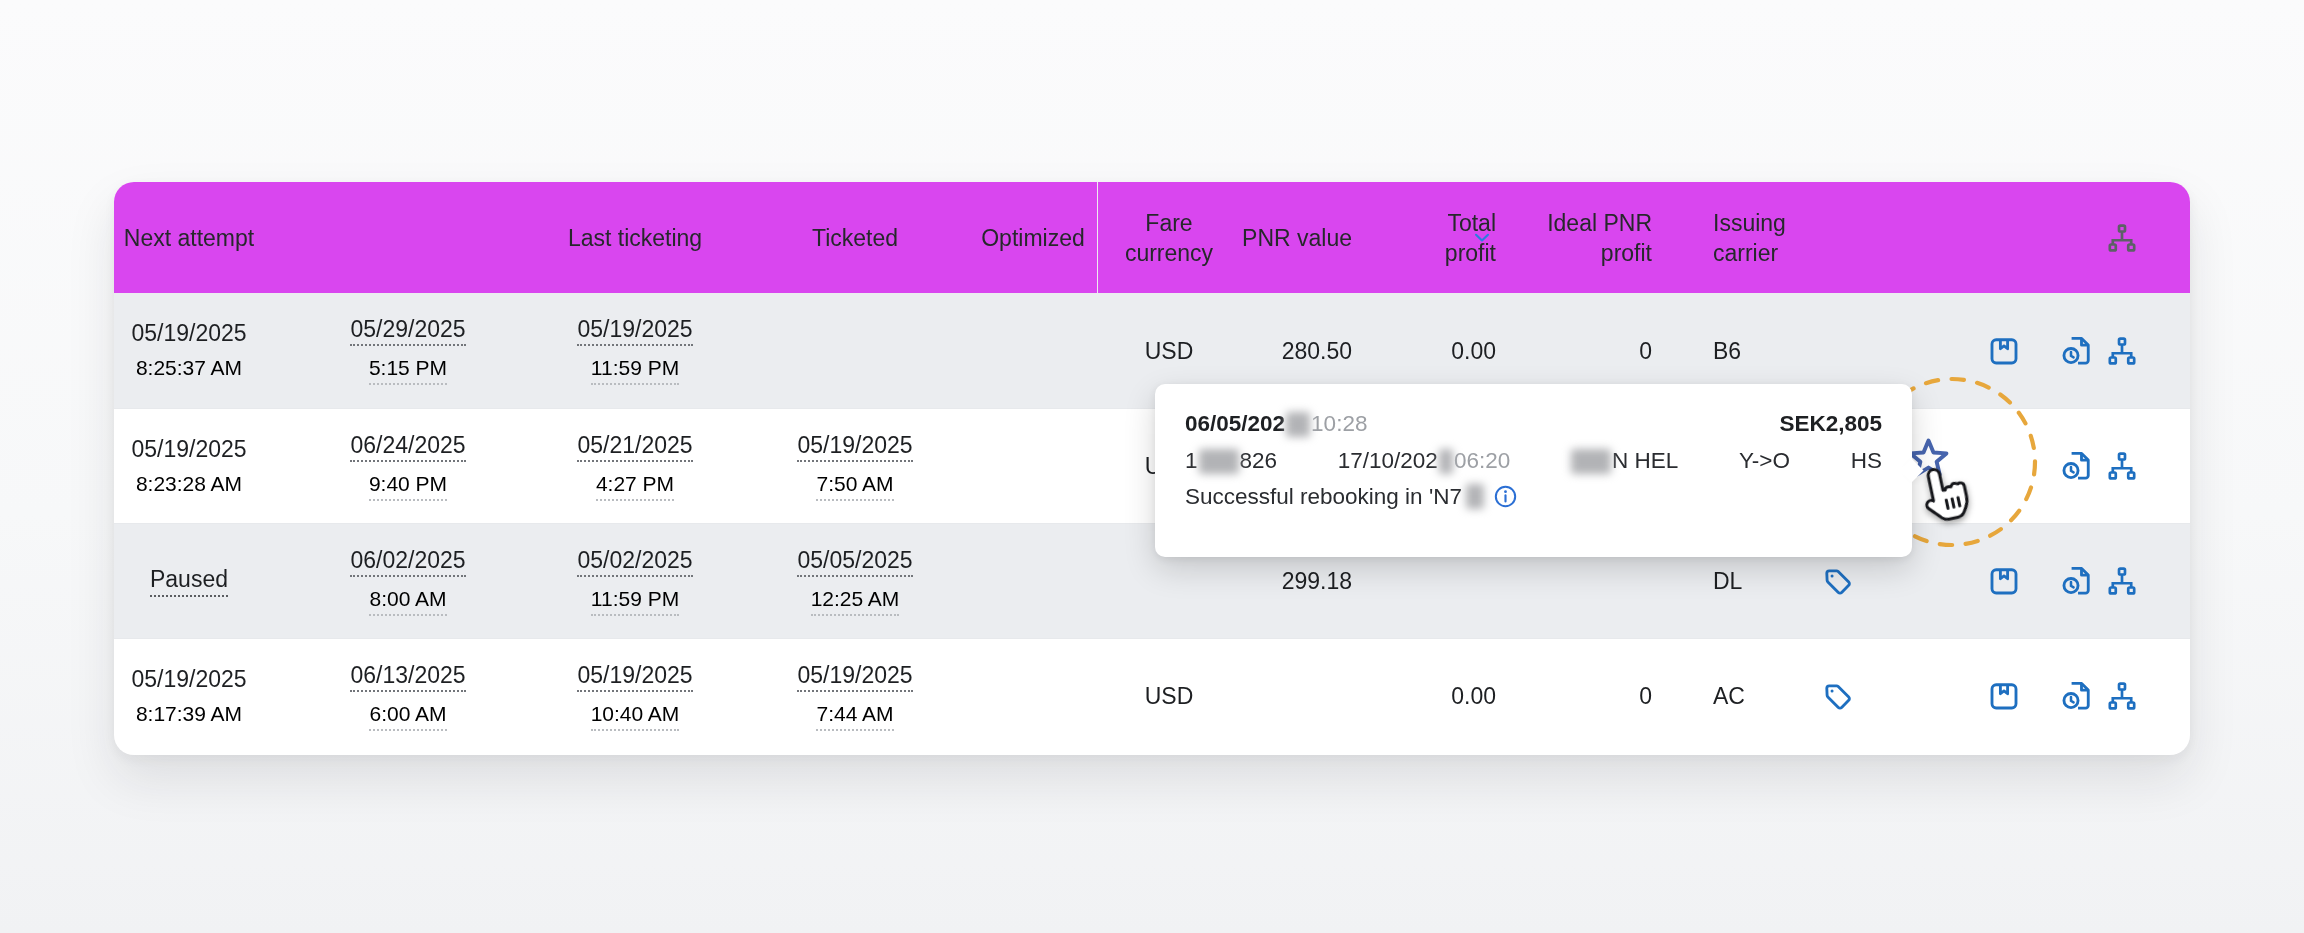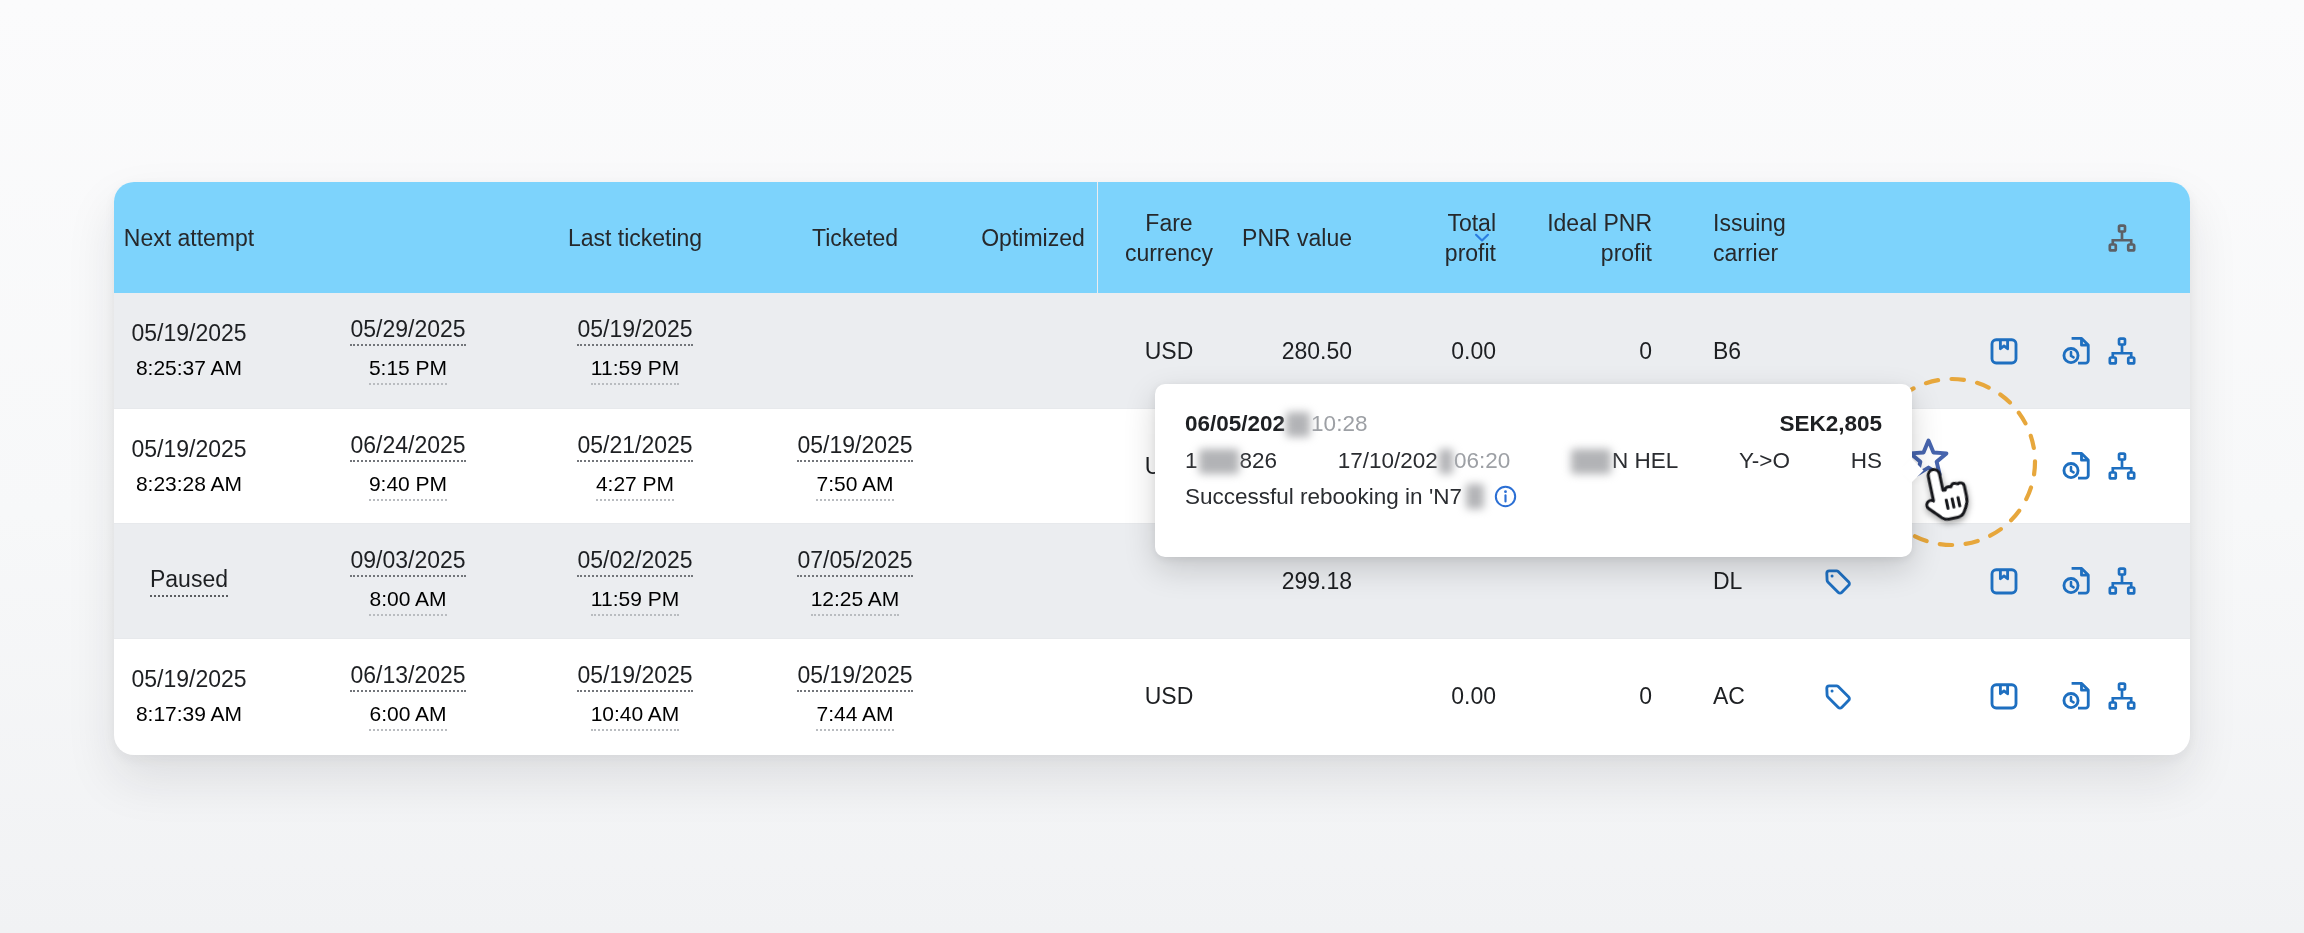--- a/index.html
+++ b/index.html
@@ -7,21 +7,21 @@
     width:2304px;height:933px;overflow:hidden;position:relative;
     font-family:"Liberation Sans","DejaVu Sans",sans-serif;
     background:linear-gradient(180deg,#fbfbfc 0%,#f7f8f9 55%,#f1f2f4 100%);
     color:#1d1f22;
   }
   .card{
     position:absolute;left:114px;top:182px;width:2076px;height:573px;
     background:#ffffff;border-radius:20px;overflow:hidden;
     box-shadow:0 24px 50px rgba(30,34,40,.10),0 4px 12px rgba(30,34,40,.05);
   }
-  .thead{position:relative;height:111px;background:#7dd3fc;}
+  .thead{position:relative;height:111px;background:#d946ef;}
   .row{position:relative;height:115px;border-top:1px solid #e7e9ec;box-sizing:border-box;}
   .row.stripe{background:#ebedf0;}
   .cell{position:absolute;top:0;height:100%;display:flex;flex-direction:column;
         align-items:center;justify-content:center;gap:9px;font-size:23px;line-height:26px;}
   .cell.r{align-items:flex-end;}
   .cell.l{align-items:flex-start;}
   
   .col-na{left:0;width:150px;}
   .col-dep{left:224px;width:140px;}
   .col-lt{left:451px;width:140px;}
@@ -250,29 +250,29 @@
           <use href="#ic-hier"></use>
         </svg>
     </div>
   </div>
 
   <div class="row stripe">
     <div class="cell col-na">
       <span class="u-status">Paused</span>
     </div>
     <div class="cell col-dep">
-      <span class="u-date">09/03/2025</span>
+      <span class="u-date">06/02/2025</span>
       <span class="time u-time">8:00 AM</span>
     </div>
     <div class="cell col-lt">
       <span class="u-date">05/02/2025</span>
       <span class="time u-time">11:59 PM</span>
     </div>
     <div class="cell col-tk">
-      <span class="u-date">07/05/2025</span>
+      <span class="u-date">05/05/2025</span>
       <span class="time u-time">12:25 AM</span>
     </div>
     <div class="cell col-cur">
         <span></span>
       </div>
     <div class="cell r col-pnr">
         <span>299.18</span>
       </div>
     <div class="cell r col-tp">
         <span></span>

